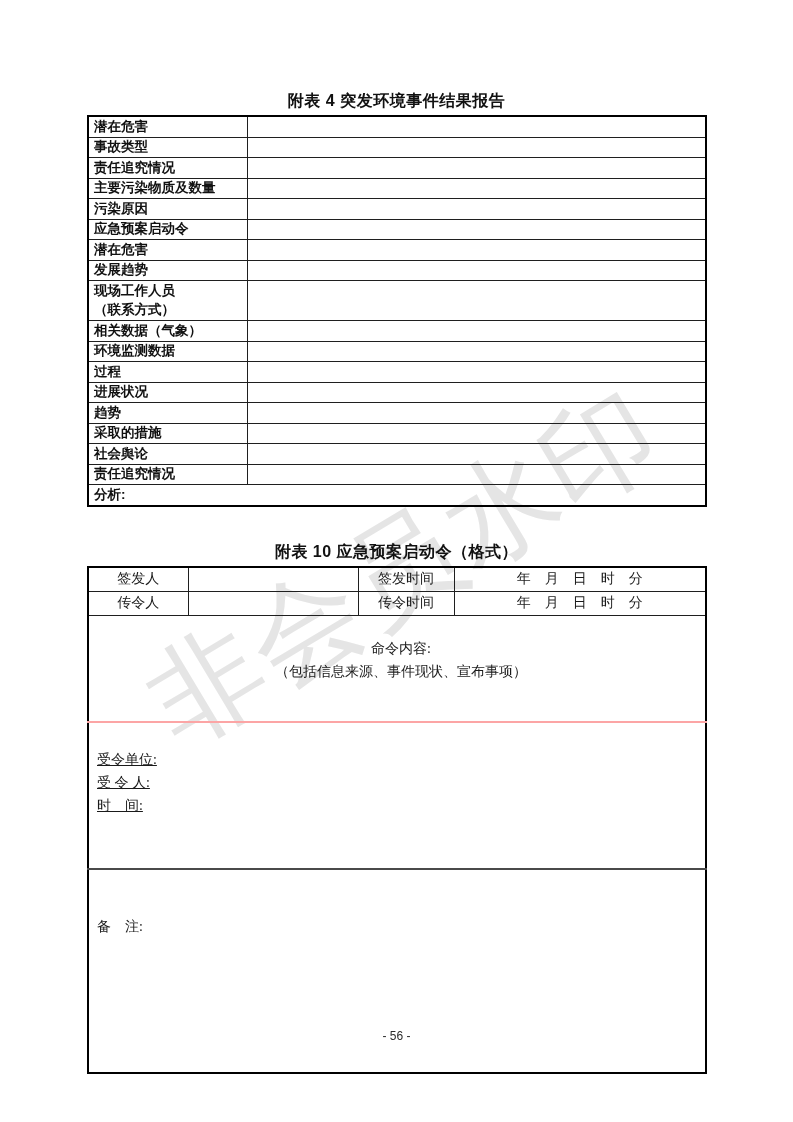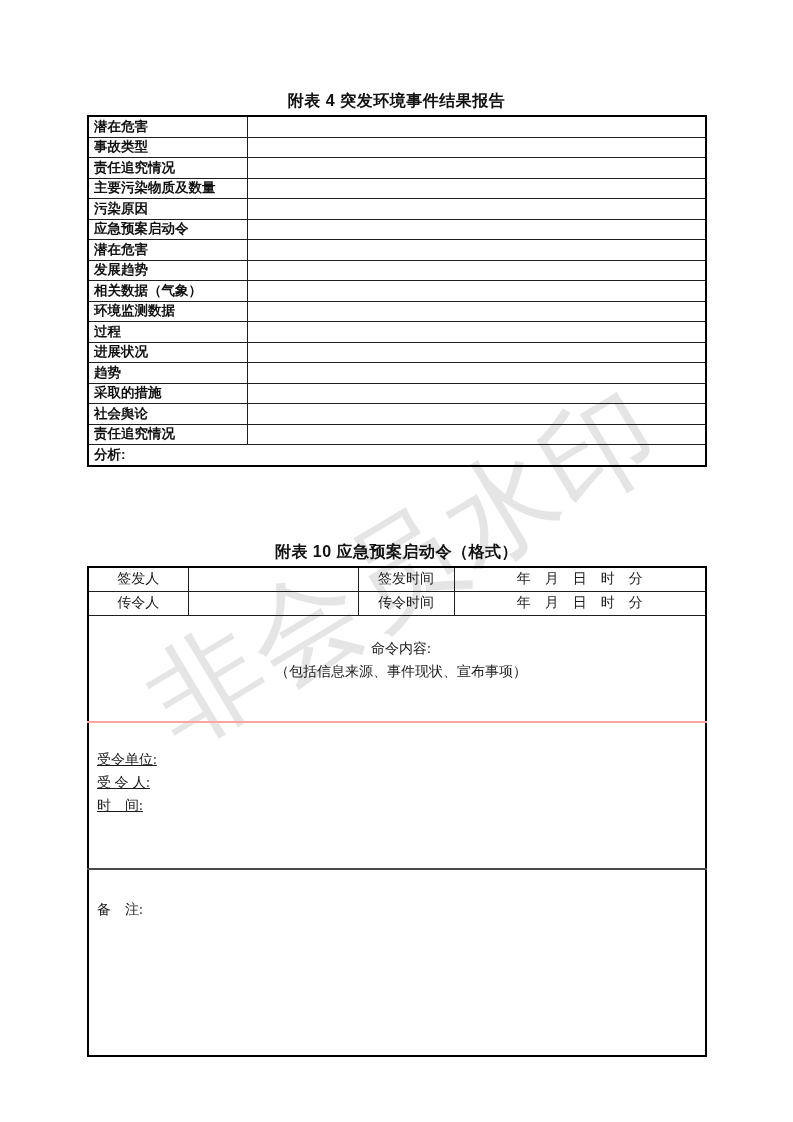--- a/index.html
+++ b/index.html
@@ -92,21 +92,21 @@
   }
   .order tr.small-row { height: 24px; }
   .order td.center { text-align: center; }
   .order td.big {
     vertical-align: top;
     padding-left: 8px;
     line-height: 23px;
   }
   .order td.content-cell { height: 84px; padding-top: 21px; border-bottom: 2px solid #fca5a5; text-align: center; }
   .order td.receiver-cell { height: 120px; padding-top: 25px; border-bottom: 2px solid #4a4a4a; text-decoration: underline; }
-  .order td.remarks-cell { height: 157px; padding-top: 28px; }
+  .order td.remarks-cell { height: 157px; padding-top: 45px; }
   
   .footer {
     position: absolute;
     top: 1029px;
     left: 0;
     width: 100%;
     text-align: center;
     font-family: "Liberation Sans", sans-serif;
     font-size: 12px;
     color: #2b2b2b;
@@ -151,20 +151,25 @@
         <tr>
           <td class="lab">应急预案启动令</td>
           <td></td>
         </tr>
         <tr>
           <td class="lab">潜在危害</td>
           <td></td>
         </tr>
         <tr>
           <td class="lab">发展趋势</td>
+          <td></td>
+        </tr>
+        <tr class="dbl">
+          <td class="lab">现场工作人员
+（联系方式）</td>
           <td></td>
         </tr>
         <tr>
           <td class="lab">相关数据（气象）</td>
           <td></td>
         </tr>
         <tr>
           <td class="lab">环境监测数据</td>
           <td></td>
         </tr>
@@ -234,14 +239,15 @@
         </td>
       </tr>
       <tr>
         <td class="big remarks-cell" colspan="4">
           <div>备　注:</div>
         </td>
       </tr>
     </tbody>
   </table>
 
+  <div class="footer">- 56 -</div>
 
 </div>
 
 </body></html>

